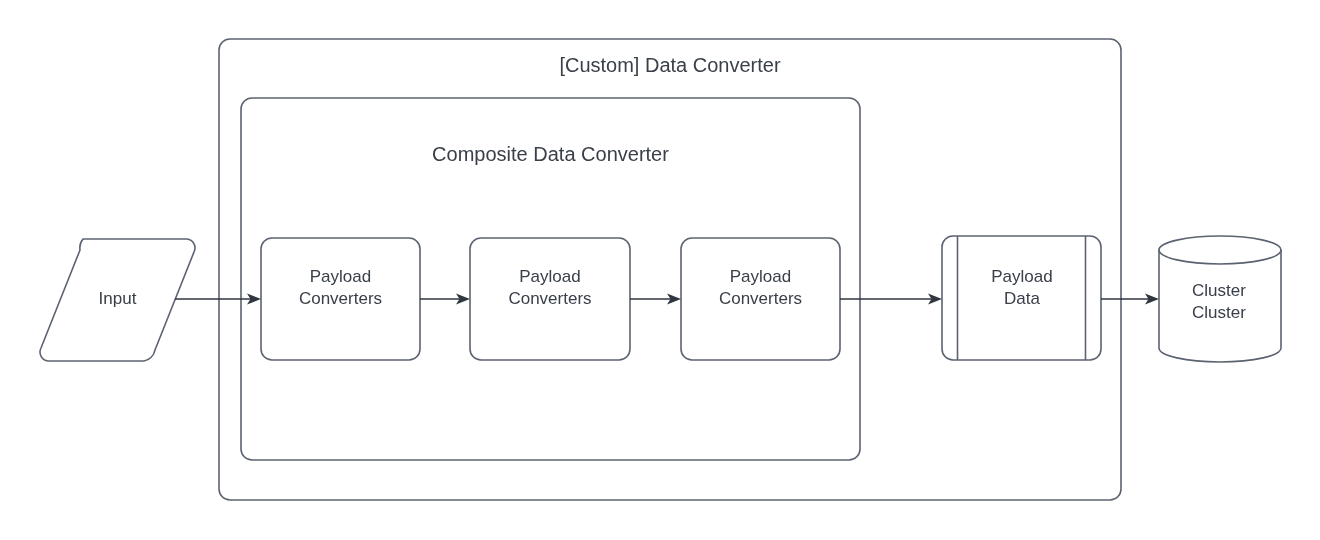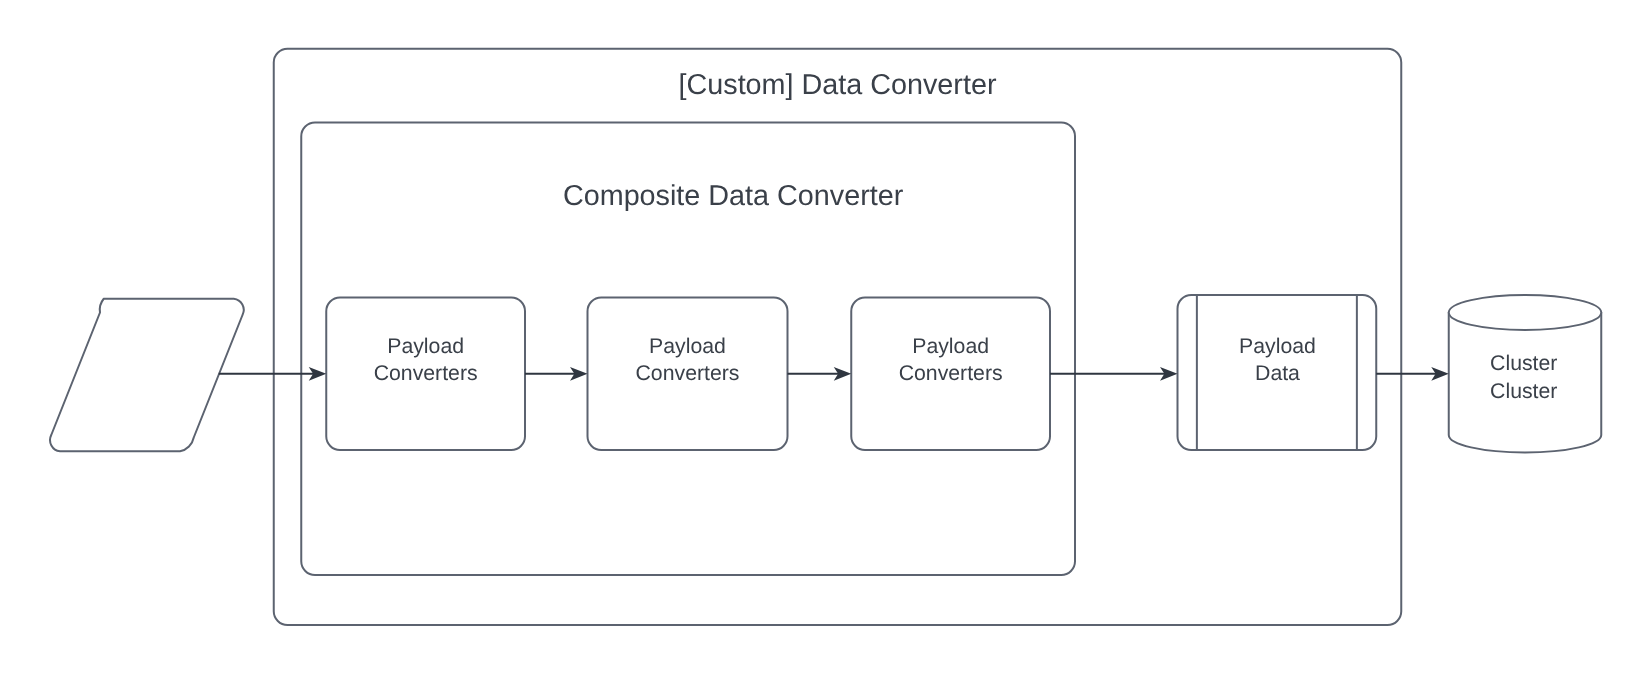--- a/index.html
+++ b/index.html
@@ -48,21 +48,21 @@
   .lbl {
     position: absolute;
     text-align: center;
     color: #3a4049;
     font-family: "Liberation Sans", sans-serif;
     white-space: pre;
     line-height: 1.28;
     pointer-events: none;
   }
   .lbl-container-title {
-    font-size: 23px;
+    font-size: 20px;
   }
   .lbl-node {
     font-size: 17px;
   }
 </style>
 </head>
 <body>
 
 <div id="canvas">
 
@@ -109,22 +109,23 @@
 
     <g>
       <line class="connector" x1="1101" y1="299" x2="1150" y2="299"></line>
       <path class="arrow-head" d="M 1159 299 L 1145 293.5 L 1148.5 299 L 1145 304.5 Z"></path>
     </g>
 
   </svg>
 
   <div class="lbl lbl-container-title" style="left:219px; top:53px; width:902px;">[Custom] Data Converter</div>
 
-  <div class="lbl lbl-container-title" style="left:241px; top:142px; width:619px;margin-left:36px;">Composite Data Converter</div>
+  <div class="lbl lbl-container-title" style="left:241px; top:142px; width:619px;">Composite Data Converter</div>
 
+  <div class="lbl lbl-node" style="left:41px; top:288px; width:153px;">Input</div>
 
   <div class="lbl lbl-node" style="left:261px; top:266px; width:159px;"><span>Payload</span><br><span>Converters</span></div>
 
   <div class="lbl lbl-node" style="left:470px; top:266px; width:160px;"><span>Payload</span><br><span>Converters</span></div>
 
   <div class="lbl lbl-node" style="left:681px; top:266px; width:159px;"><span>Payload</span><br><span>Converters</span></div>
 
   <div class="lbl lbl-node" style="left:958px; top:266px; width:128px;"><span>Payload</span><br><span>Data</span></div>
 
   <div class="lbl lbl-node" style="left:1159px; top:280px; width:120px;text-align:center;"><span>Cluster</span><br><span>Cluster</span></div>

